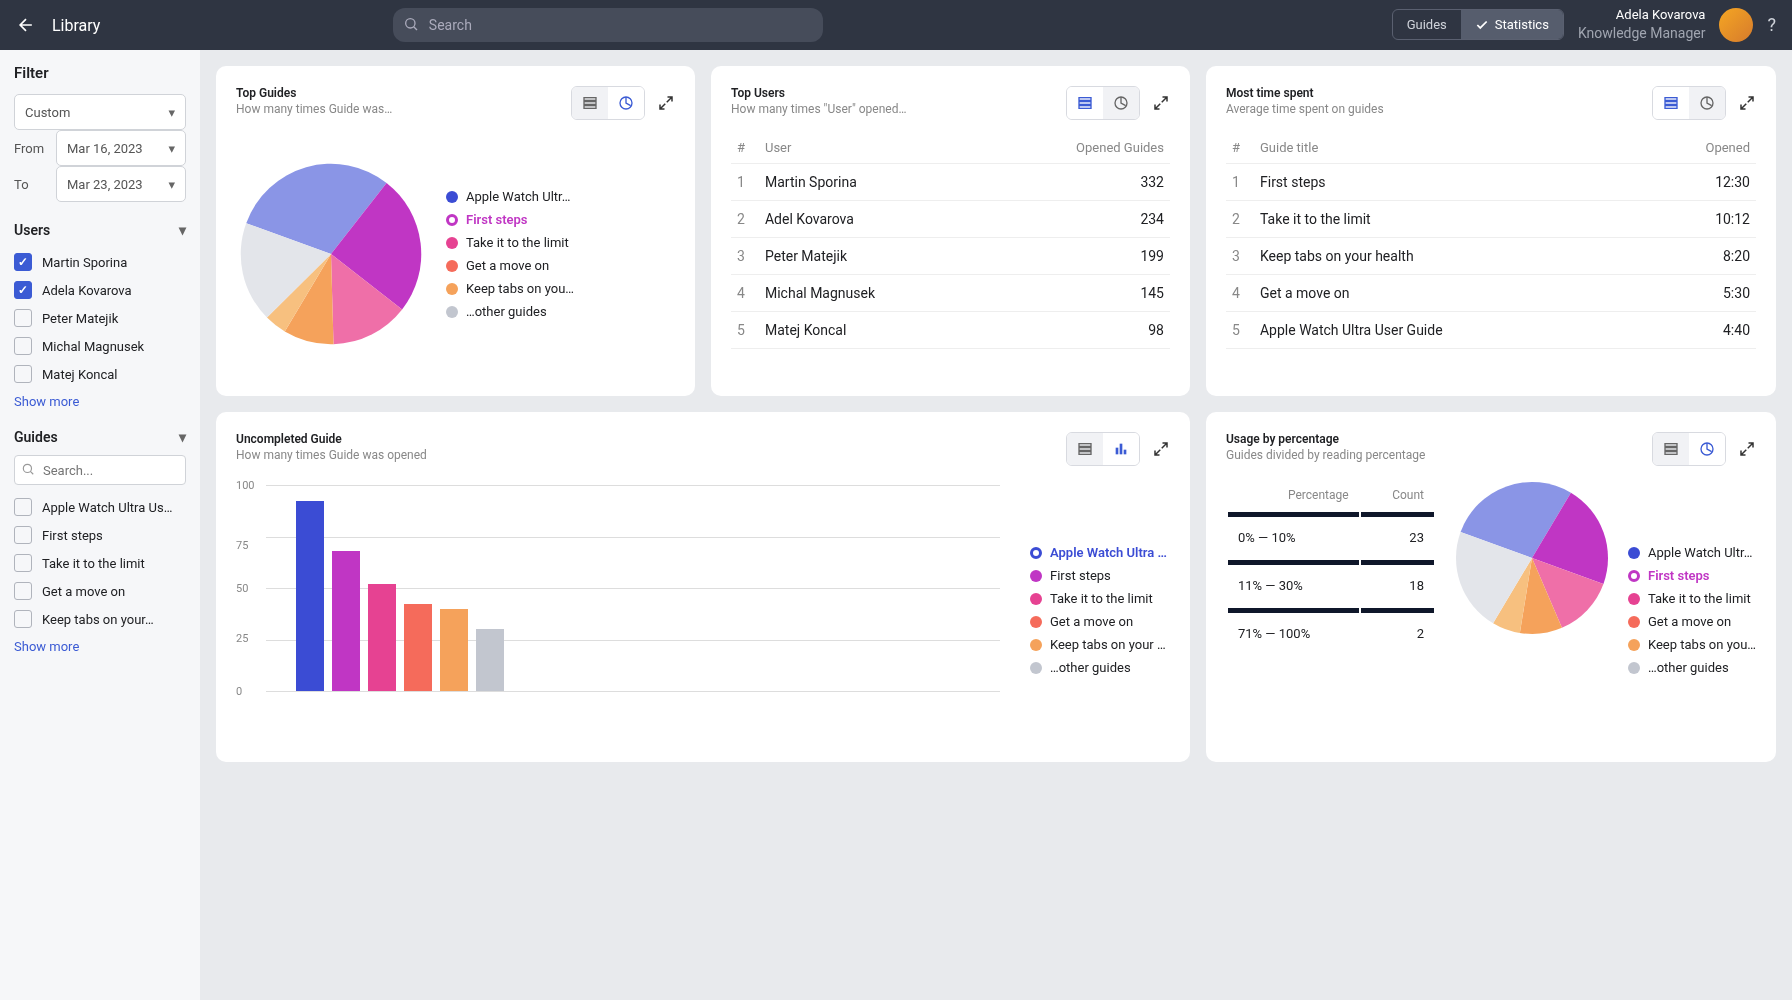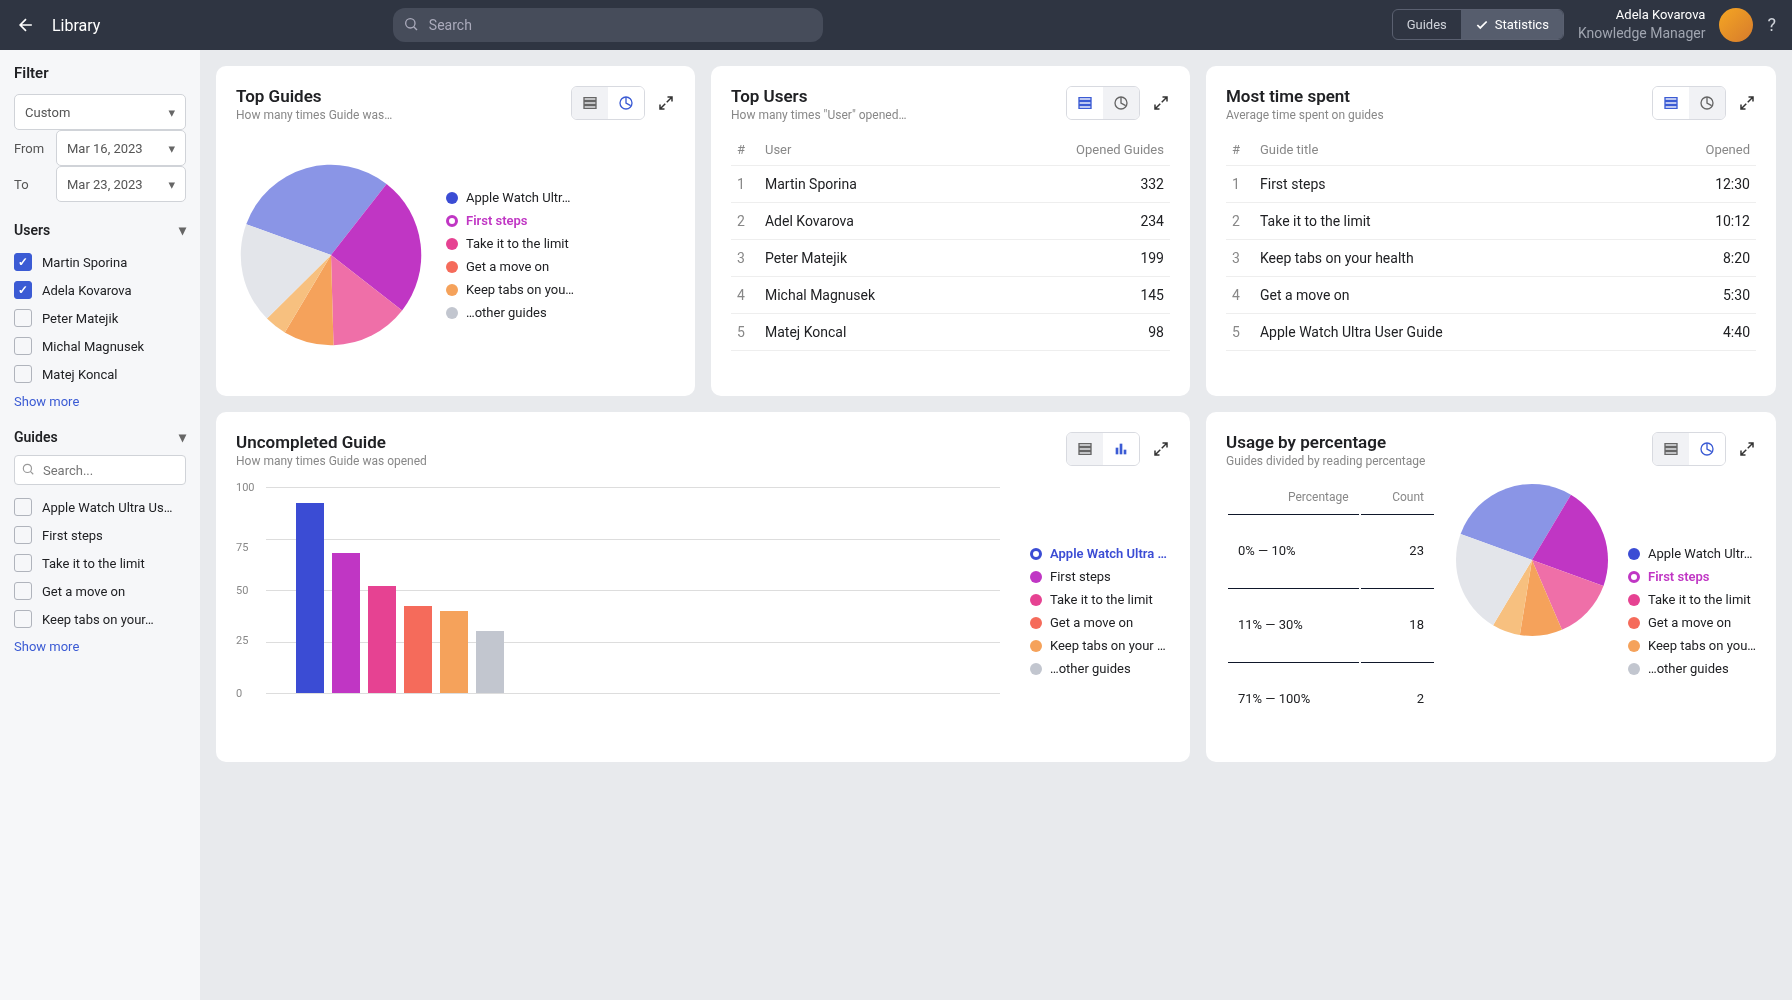--- a/index.html
+++ b/index.html
@@ -32,21 +32,21 @@
 .chk{width:18px;height:18px;border:1.5px solid #b0b4bc;border-radius:3px;flex-shrink:0;display:flex;align-items:center;justify-content:center}
 .chk.checked{background:#3b5bd4;border-color:#3b5bd4}
 .chk.checked::after{content:"✓";color:#fff;font-size:12px;font-weight:bold}
 .show-more{color:#3b5bd4;font-size:13px;cursor:pointer;margin-top:6px;display:inline-block}
 .guide-search{position:relative;margin-bottom:8px}
 .guide-search input{width:100%;height:30px;border:1px solid #d0d3d8;border-radius:4px;padding:0 8px 0 28px;font-size:13px}
 .guide-search .si{position:absolute;left:7px;top:7px;color:#999}
 .main{flex:1;padding:16px;display:grid;grid-template-columns:1fr 1fr 1fr;grid-template-rows:330px 350px;gap:16px;overflow:auto}
 .card{background:#fff;border-radius:10px;padding:20px;display:flex;flex-direction:column}
 .card-header{display:flex;justify-content:space-between;align-items:flex-start;margin-bottom:12px}
-.card-title{font-size:17px;font-weight:600}
+.card-title{font-size:12px;font-weight:600}
 .card-sub{font-size:12px;color:#888;margin-top:2px}
 .card-controls{display:flex;align-items:center;gap:12px}
 .view-toggle{display:flex;border:1px solid #d8dae0;border-radius:6px;overflow:hidden}
 .vt-btn{width:36px;height:32px;display:flex;align-items:center;justify-content:center;cursor:pointer;color:#666;background:#f1f2f5}
 .vt-btn.active{background:#fff}
 .expand-icon{cursor:pointer;color:#333}
 .tbl{width:100%;border-collapse:collapse;font-size:14px}
 .tbl th{text-align:left;color:#888;font-weight:400;font-size:13px;padding:8px 6px;border-bottom:1px solid #eee}
 .tbl th:last-child,.tbl td:last-child{text-align:right}
 .tbl td{padding:10px 6px;border-bottom:1px solid #eee}
@@ -62,21 +62,21 @@
 .bar-chart{flex:1;position:relative;padding-left:30px}
 .grid-line{position:absolute;left:30px;right:0;border-top:1px solid #ddd}
 .y-label{position:absolute;left:0;font-size:11px;color:#888;transform:translateY(-50%)}
 .bars{position:absolute;bottom:17px;left:60px;right:10px;top:7px;display:flex;align-items:flex-end;gap:8px}
 .bar{width:28px}
 .usage-body{display:flex;gap:16px;flex:1}
 .usage-table{width:210px}
 .ut{width:100%;font-size:13px}
 .ut th{text-align:right;color:#888;font-weight:400;padding:8px 10px;font-size:12px}
 .ut th:last-child{text-align:right}
-.ut td{padding:28px 10px;border-top:1px solid #0f172a}
+.ut td{padding:13px 10px;border-top:5px solid #0f172a}
 .ut td:last-child{text-align:right}
 .ut tr.hl{background:#d6e8f7;position:relative}
 .arrow-out{position:absolute;right:-28px;top:50%;transform:translateY(-50%);color:#3b5bd4;font-size:18px}
 svg{display:block}
 .ellipsis{white-space:nowrap;overflow:hidden;text-overflow:ellipsis;max-width:120px}
 </style>
 </head>
 <body>
 
 <div class="topbar">

